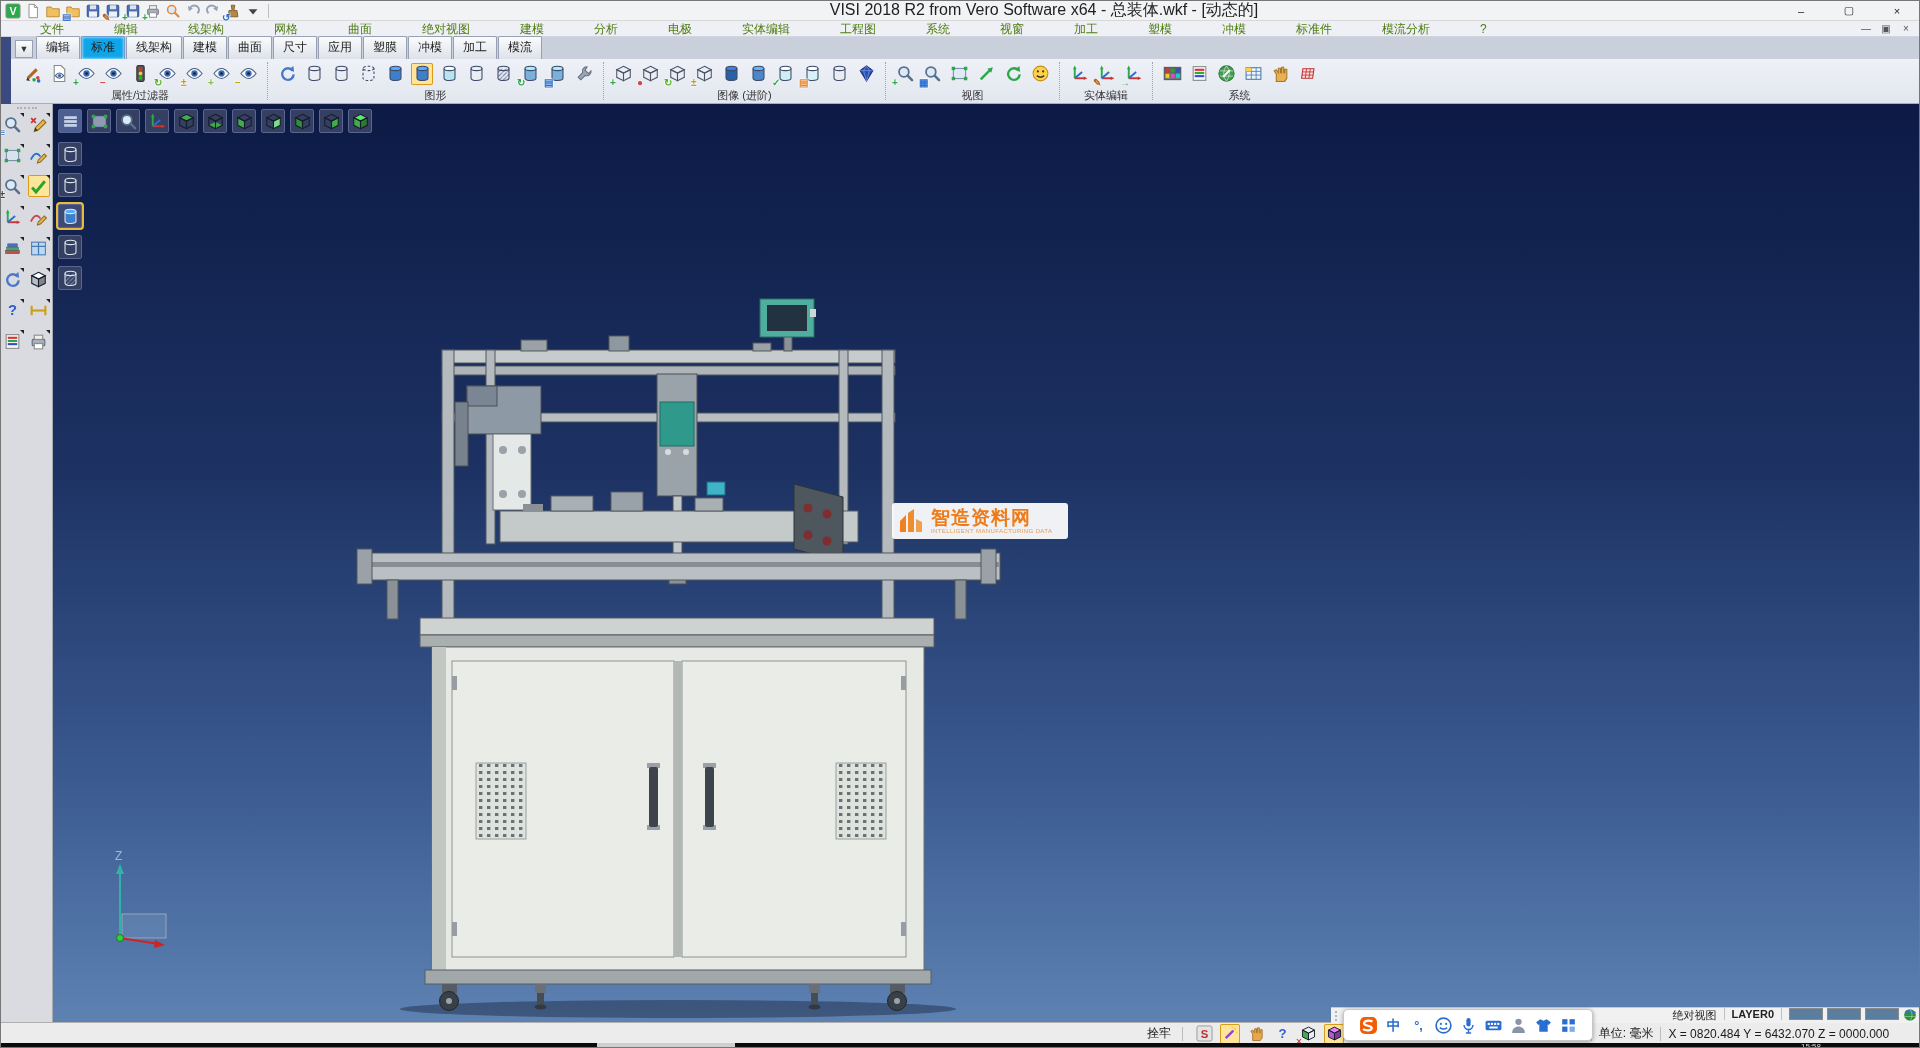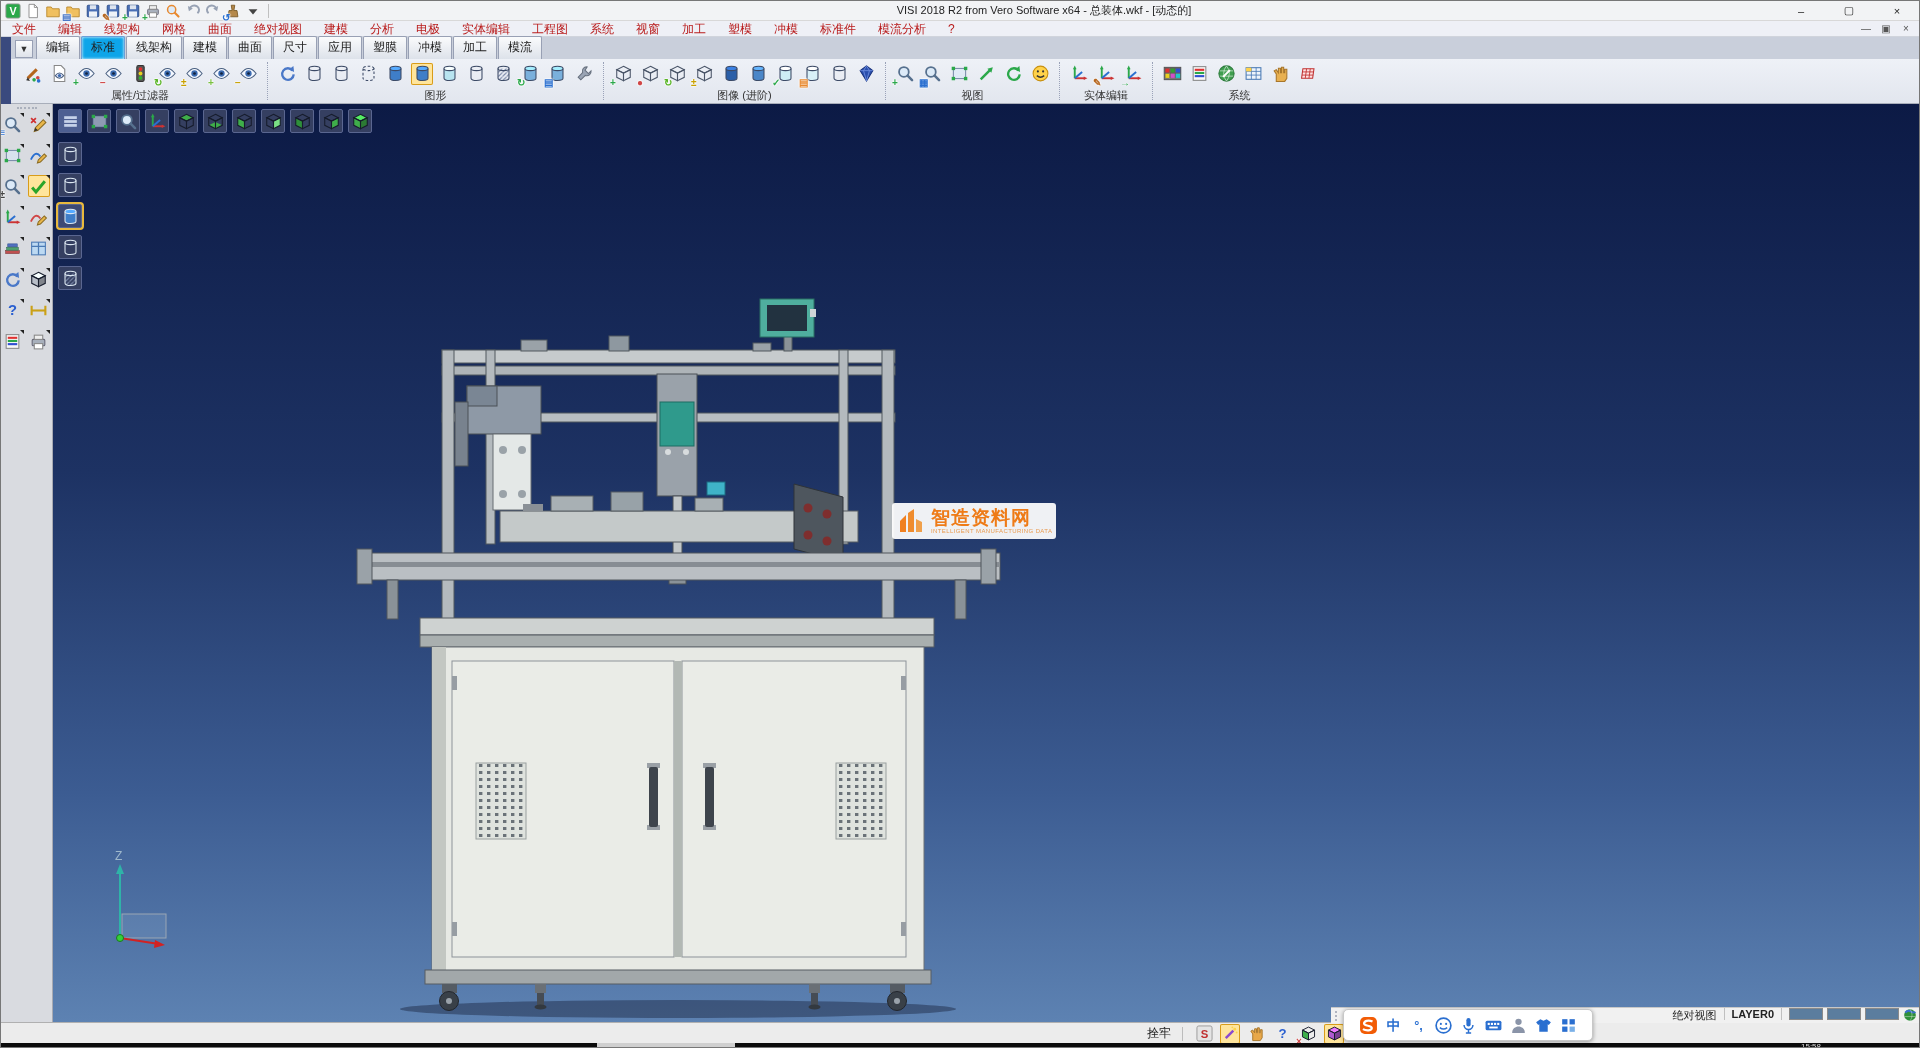--- a/index.html
+++ b/index.html
@@ -4,27 +4,27 @@
 <style>
   * { margin:0; padding:0; box-sizing:border-box; }
   html,body { width:1920px; height:1048px; overflow:hidden; }
   body { font-family:"Liberation Sans",sans-serif; }
   .app { position:relative; width:1920px; height:1048px; background:#ececec; overflow:hidden; border:1px solid #777; }
 
   
   .titlebar { position:absolute; left:0; top:0; width:1920px; height:20px; background:#f2f3f5; display:flex; align-items:center; border-bottom:1px solid #d8d8d8; }
   .qat { display:flex; align-items:center; gap:2px; padding-left:3px; width:310px; }
   .qat-sep { width:1px; height:14px; background:#c0c0c0; margin-left:4px; }
-  .title { flex:1; text-align:center; font-size:11px; color:#222; white-space:nowrap; overflow:hidden; }
+  .title { flex:1; text-align:center; font-size:16px; color:#222; white-space:nowrap; overflow:hidden; }
   .wincontrols { width:144px; display:flex; height:20px; }
   .wcbtn { width:48px; height:20px; display:flex; align-items:center; justify-content:center; font-size:11px; color:#222; cursor:default; }
 
   
   .menubar { position:absolute; left:0; top:20px; width:1920px; height:16px; background:#eef0f6; display:flex; align-items:center; font-size:12px; border-bottom:1px solid #d0d4dc; }
-  .mitem { padding:0 11px; color:#b91c1c; line-height:16px; }
+  .mitem { padding:0 11px; color:#4d7c0f; line-height:16px;margin-left:28px; }
   .mdi { margin-left:auto; display:flex; gap:6px; padding-right:8px; color:#555; font-size:10px; }
   .mdibtn { width:14px; text-align:center; }
 
   
   .tabbar { position:absolute; left:0; top:36px; width:1920px; height:22px; background:#c9cfdb; display:flex; align-items:flex-end; padding-left:12px; }
   .tab-drop { width:18px; height:18px; margin:0 3px 1px 2px; background:linear-gradient(#fbfcfd,#dfe3ea); border:1px solid #98a0b4; font-size:9px; display:flex; align-items:center; justify-content:center; color:#333; }
   .tab { font-size:12px; padding:2px 9px 3px; margin-right:1px; background:linear-gradient(#fafbfc,#dde2ea); border:1px solid #98a0b4; border-bottom:none; border-radius:2px 2px 0 0; color:#222; white-space:nowrap; }
   .tab.active { background:#0ea5e9; border-color:#6a9fd8; box-shadow:inset 0 0 3px #fff; }
 
   
@@ -52,21 +52,21 @@
 
   
   .viewport { position:absolute; left:52px; top:103px; width:1868px; height:918px; overflow:hidden; }
   .vtb { position:absolute; left:5px; top:5px; display:flex; gap:5px; }
   .rstrip { position:absolute; left:5px; top:38px; display:flex; flex-direction:column; gap:7px; }
   .vbtn { width:24px; height:24px; background:#353f61; border:1px solid #5a6690; display:flex; align-items:center; justify-content:center; border-radius:2px; }
   .vbtn svg { width:19px; height:19px; }
   .vbtn.vactive { background:#4d5f92; }
   .vbtn.vsel { background:#3d4a74; box-shadow:0 0 0 2px #e8b93d; }
 
-  .wm { position:absolute; left:839px; top:399px; display:flex; align-items:center; gap:6px; background:rgba(255,255,255,0.93); padding:3px 4px 3px 5px; border-radius:3px; }
+  .wm { position:absolute; left:839px; top:399px; display:flex; align-items:center; gap:6px; background:rgba(255,255,255,0.93); padding:3px 16px 3px 5px; border-radius:3px; }
   .wm-title { font-size:19px; font-weight:bold; letter-spacing:1px; line-height:1.05; }
   .wm-sub { font-size:6px; letter-spacing:0.4px; color:#e89a4e; }
 
   .axis { position:absolute; left:50px; top:740px; }
 
   
   .status-top { position:absolute; left:1330px; top:1006px; width:590px; height:16px; background:#f1f1f1; border-top:1px solid #c8c8c8; display:flex; align-items:center; font-size:11px; color:#222; z-index:5; padding:0 4px; }
   .status-top .grip2 { width:3px; height:10px; border-left:2px dotted #b0b4c0; margin-right:6px; }
   .fcirc { width:8px; height:8px; border:1.5px solid #9a9a9a; border-radius:50%; margin-right:4px; }
   .fainttext { color:#9a9a9a; white-space:nowrap; }
@@ -1070,20 +1070,27 @@
             <svg viewBox="0 0 18 18">
               <polygon points="9,2.2 15.4,5.4 9,8.6 2.6,5.4" fill="#ee7aff"></polygon>
               <polygon points="2.6,5.4 9,8.6 9,15.8 2.6,12.6" fill="#b05ad0"></polygon>
               <polygon points="15.4,5.4 9,8.6 9,15.8 15.4,12.6" fill="#7b3f92"></polygon>
               <polygon points="9,2.2 15.4,5.4 9,8.6 2.6,5.4" fill="none" stroke="#161c2c"></polygon>
               <polygon points="2.6,5.4 9,8.6 9,15.8 2.6,12.6" fill="none" stroke="#161c2c"></polygon>
               <polygon points="15.4,5.4 9,8.6 9,15.8 15.4,12.6" fill="none" stroke="#161c2c"></polygon>
             </svg>
           </span>
         </span>
+    </div>
+    <div class="sm-right">
+      <span style="color:#555">E3: 1.00 P3: 1.00</span>
+      <span class="sm-sep"></span>
+      <span>单位: 毫米</span>
+      <span class="sm-sep"></span>
+      <span>X = 0820.484 Y = 6432.070 Z = 0000.000</span>
     </div>
   </div>
 
   <div class="imebar" id="imebar">
       <span class="imeicon">
         <svg viewBox="0 0 18 18">
           <rect x="1" y="1" width="16" height="16" rx="4.5" fill="#f25c05"></rect>
           <path d="M12.8 5.2c-4.2-1.8-8-.4-8 1.9 0 2.7 7.3 1.5 7.3 4.3 0 2.3-4.8 3.1-8.4 1" stroke="#fff" stroke-width="2.1" fill="none"></path>
         </svg>
       </span>

